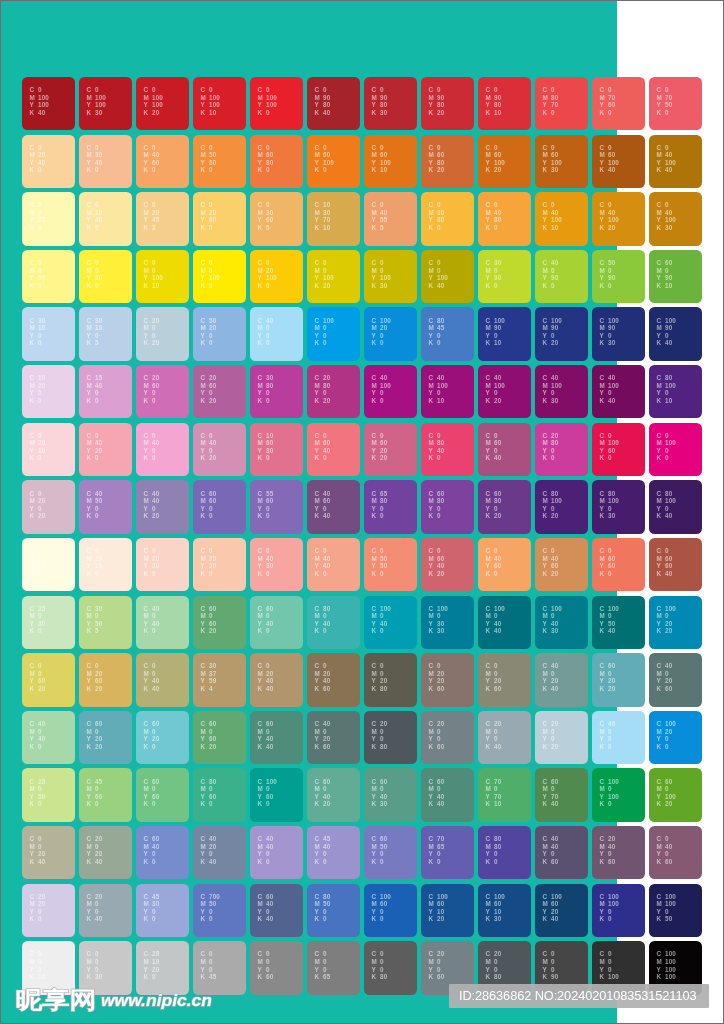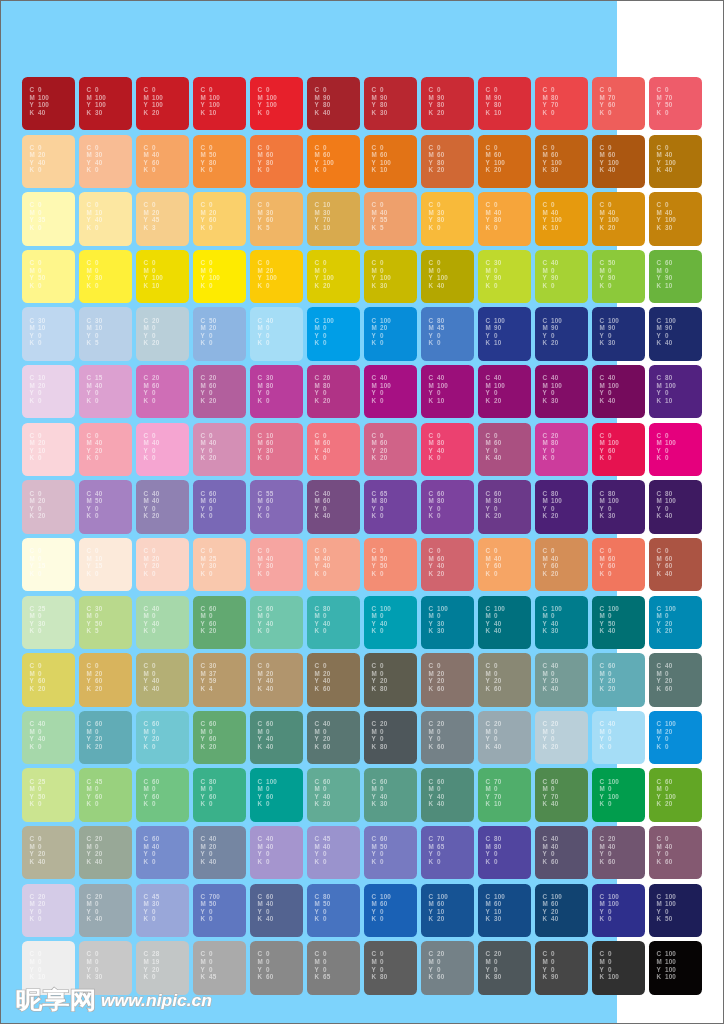--- a/index.html
+++ b/index.html
@@ -1,19 +1,19 @@
 <!DOCTYPE html>
 <html><head>
 <meta charset="utf-8">
 <title>cmyk</title>
 <style>
 html,body{margin:0;padding:0;}
 body{width:724px;height:1024px;overflow:hidden;background:#ffffff;
      font-family:"Liberation Sans",sans-serif;}
-#page{position:relative;width:617px;height:1024px;background:#7dd3fc;box-sizing:border-box;}
+#page{position:relative;width:617px;height:1024px;background:#14b8a6;box-sizing:border-box;}
 #frame{position:absolute;left:0;top:0;width:724px;height:1024px;
        border:1px solid #6e6e6e;box-sizing:border-box;pointer-events:none;z-index:40;}
 #title{position:absolute;left:0;right:0;top:31px;text-align:center;
        font-family:"Liberation Serif",serif;font-size:27px;line-height:27px;
        color:#231f20;white-space:pre;}
 #title-latin{letter-spacing:2px;}
 #title-cjk{letter-spacing:4.5px;}
 #grid{position:absolute;left:22.3px;top:77px;width:681px;height:918px;}
 .sw{position:absolute;width:52.4px;height:53.4px;border-radius:5.5px;}
 .sw .txt{position:absolute;left:7.2px;top:9.2px;font-size:6.3px;line-height:7.53px;
@@ -612,15 +612,18 @@
       <div class="sw" style="left: 627px; top: 864.3px; background: rgb(6, 4, 4);">
         <div class="txt"><div class="ln"><i>C</i>100</div><div class="ln"><i>M</i>100</div><div class="ln"><i>Y</i>100</div><div class="ln"><i>K</i>100</div></div>
       </div>
     </div>
 
   <svg id="wm" width="220" height="32" viewBox="0 0 220 32">
     <text id="wmlogo" x="1.5" y="26.2" textLength="81" lengthAdjust="spacingAndGlyphs" font-family="Liberation Sans, sans-serif" font-size="23.5" font-weight="700" fill="#ffffff" stroke="#ababab" stroke-width="1.25" paint-order="stroke">昵享网</text>
     <text id="wmsite" x="87" y="23.8" textLength="111" lengthAdjust="spacingAndGlyphs" font-family="Liberation Sans, sans-serif" font-size="17.4" font-weight="700" font-style="italic" fill="#ffffff" stroke="#b3b3b3" stroke-width="1.25" paint-order="stroke">www.nipic.cn</text>
   </svg>
 
+  <div id="idbox">
+    <span id="idtext">ID:28636862 NO:20240201083531521103</span>
+  </div>
 
   <div id="frame"></div>
 </div>
 
 </body></html>

